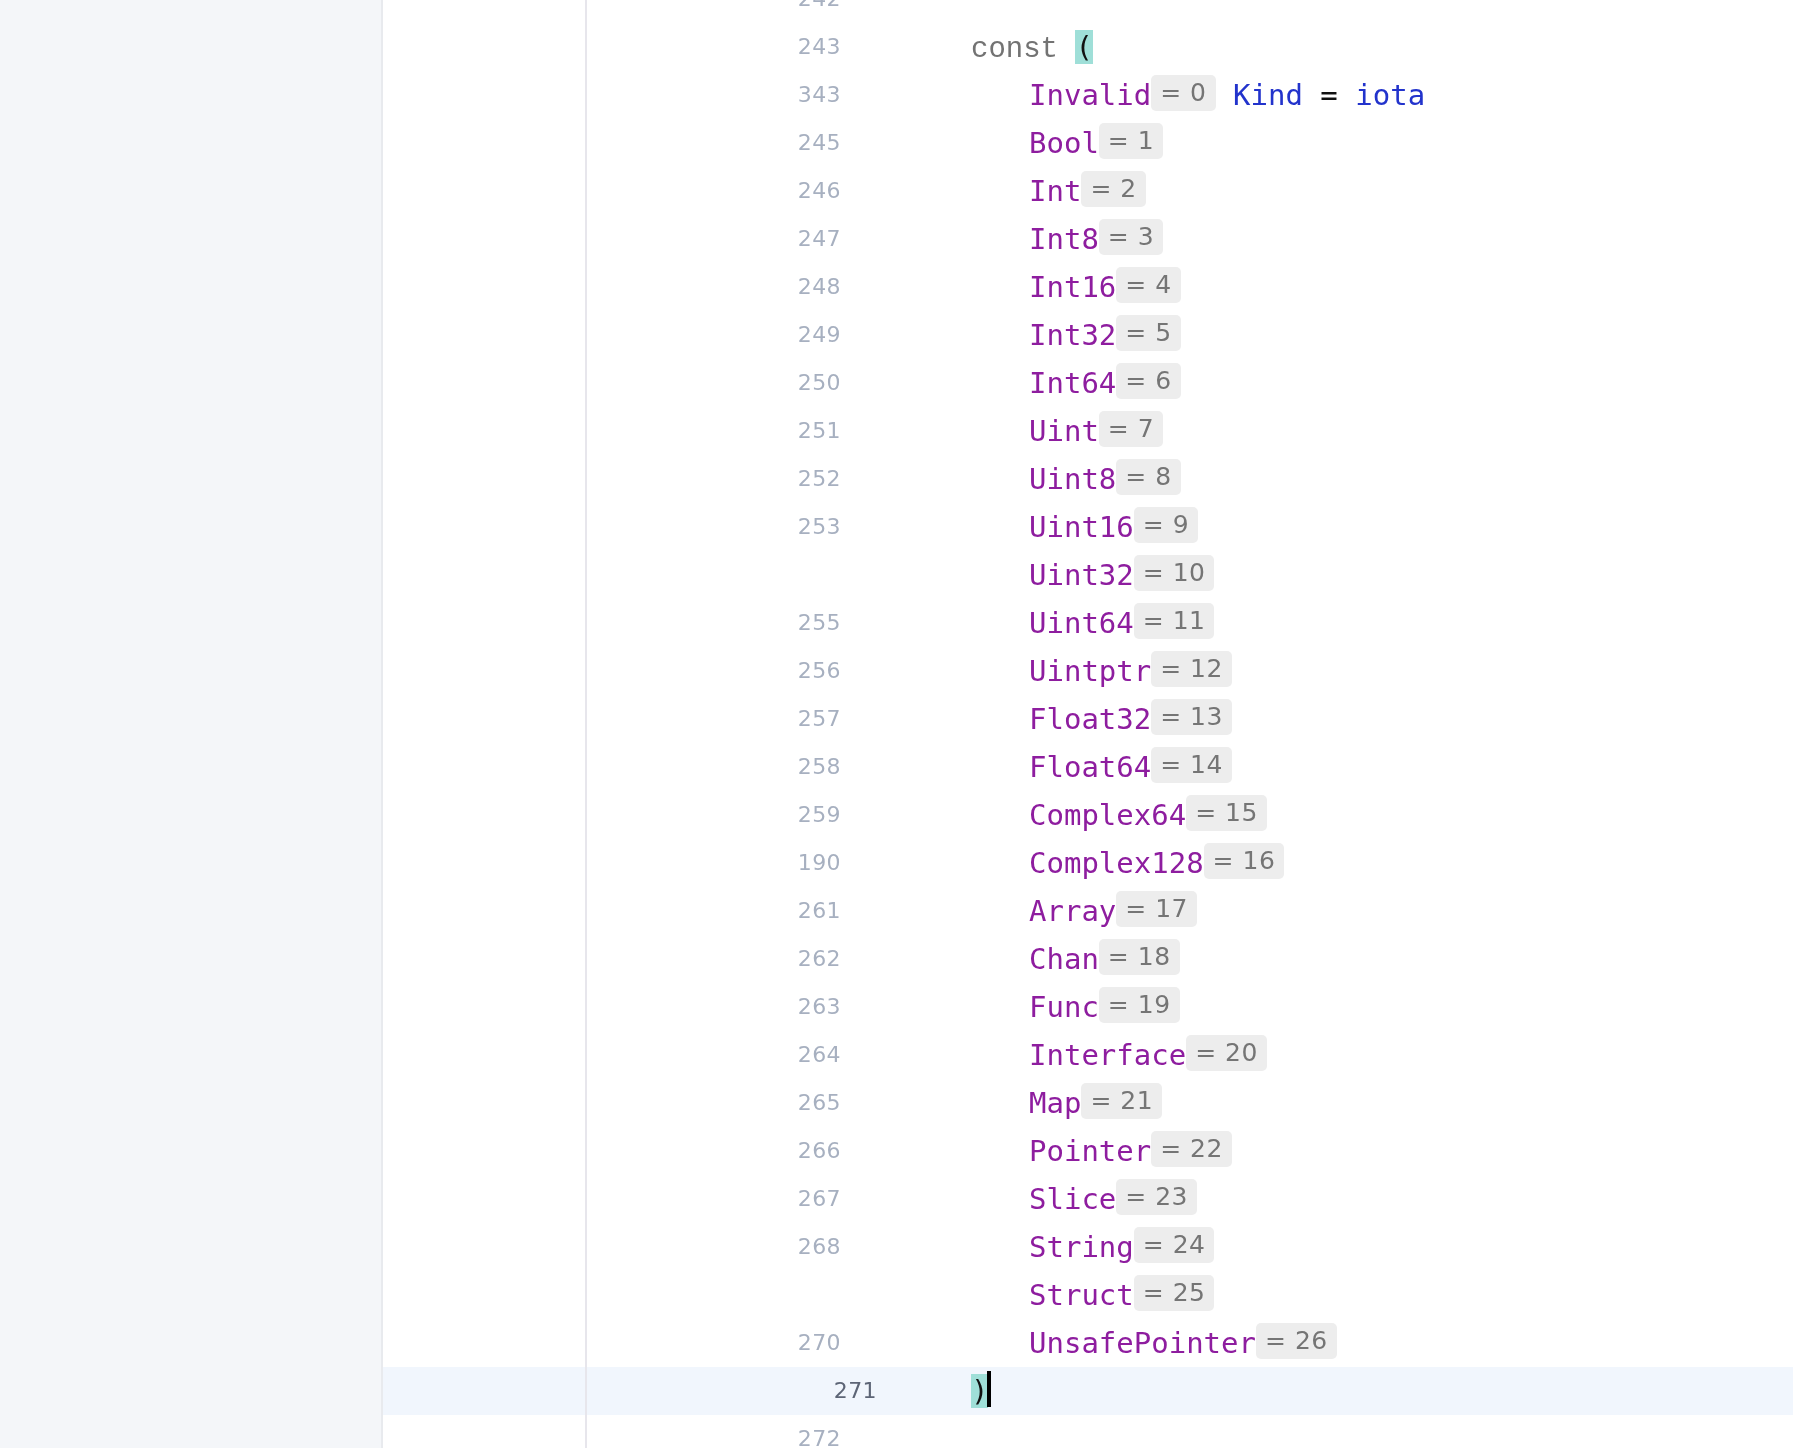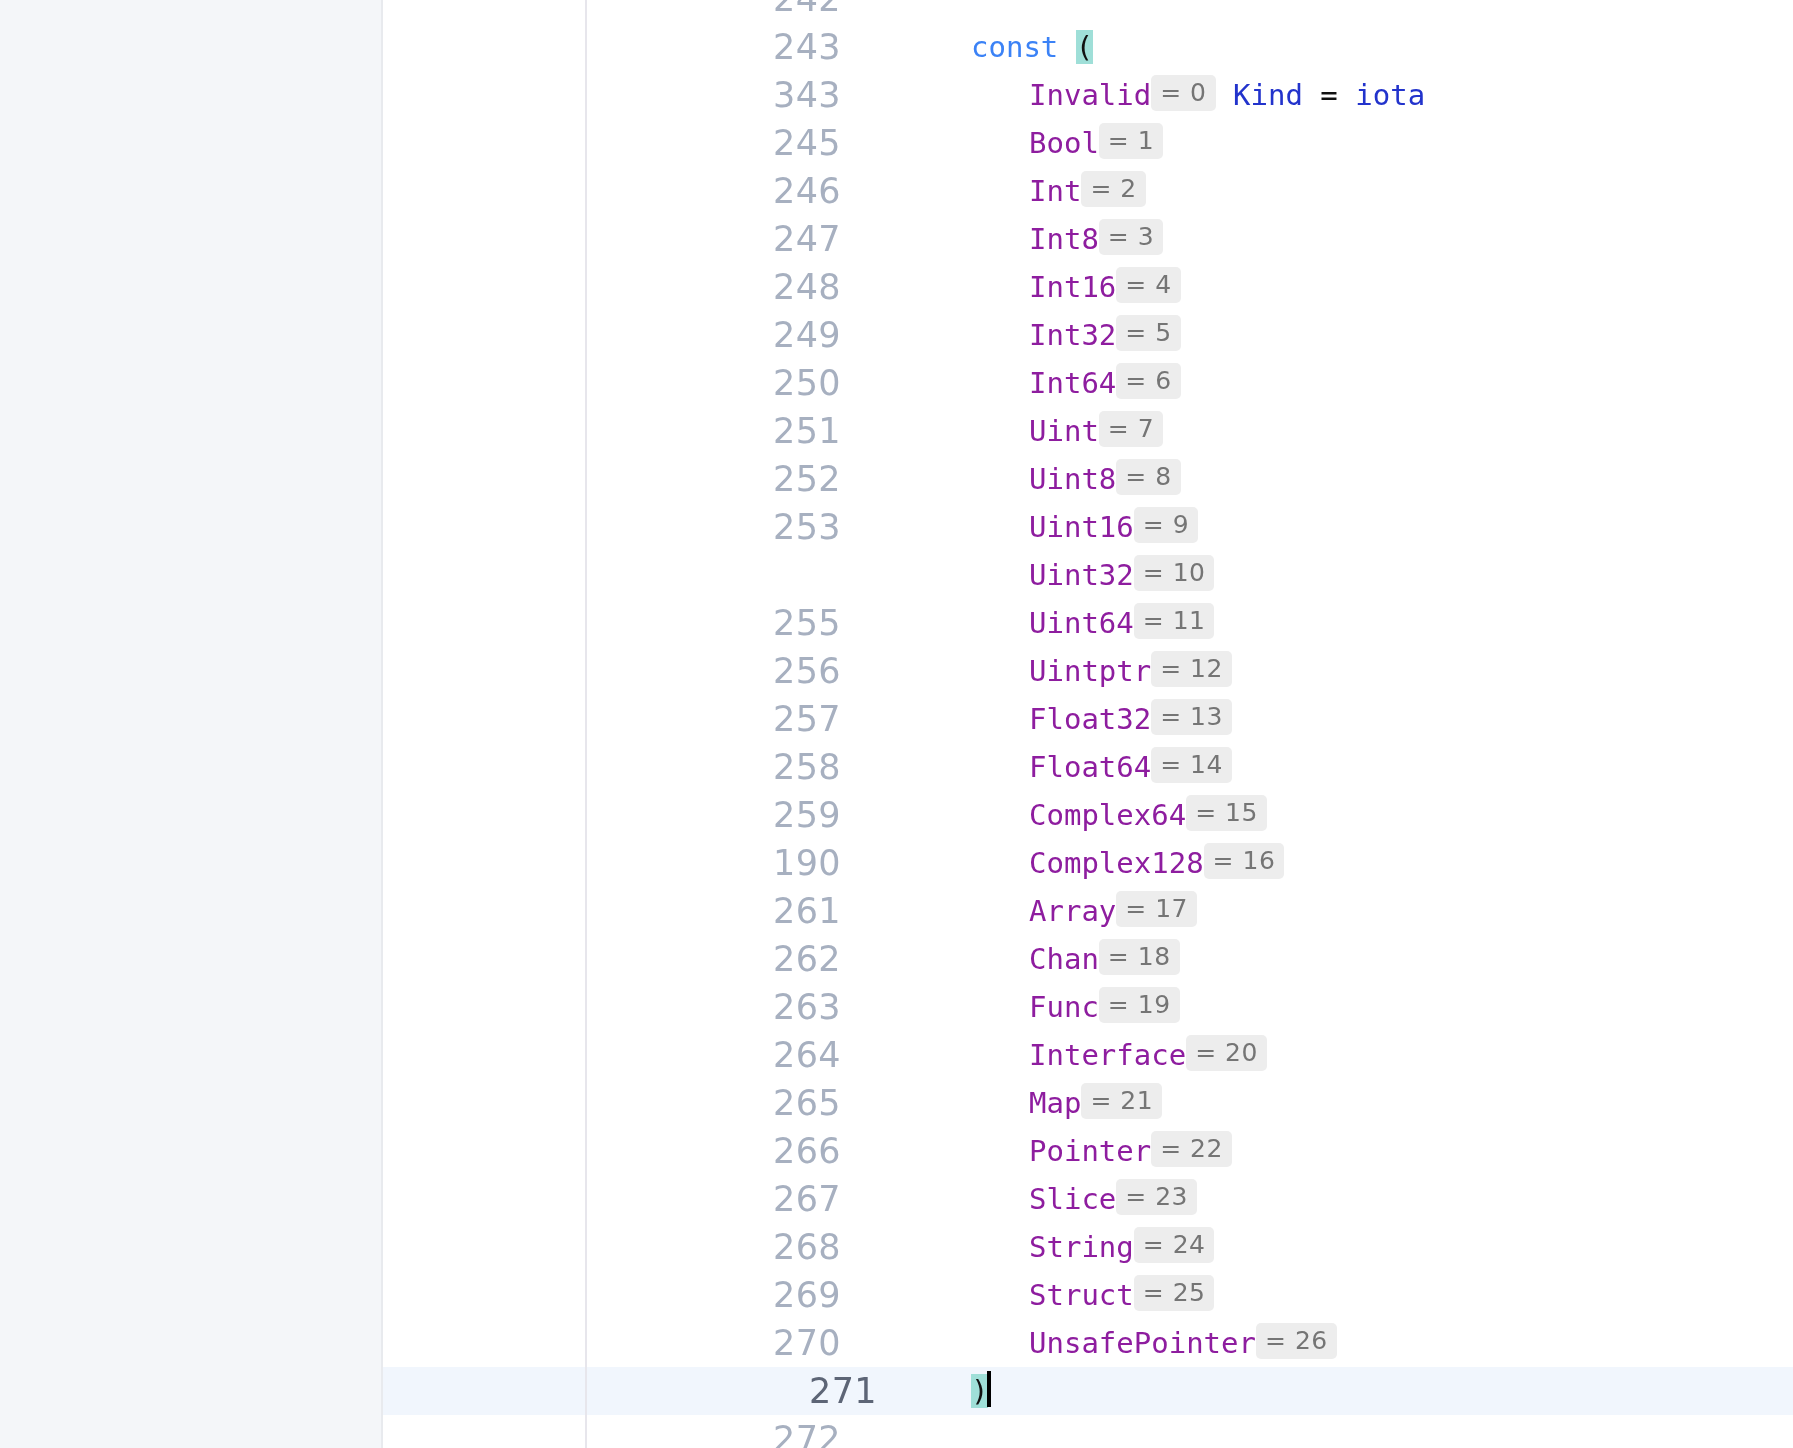--- a/index.html
+++ b/index.html
@@ -99,41 +99,41 @@
 
   .ln {
     position: absolute;
     left: 0;
     top: 0;
     width: 480px;
     text-align: right;
     padding-right: 22px;
     box-sizing: border-box;
     font-family: "DejaVu Sans", "Liberation Sans", sans-serif;
-    font-size: 35px;
+    font-size: 22px;
     color: #a7b0c0;
     letter-spacing: 0.4px;
   }
   .code-line.active .ln {
     color: #5d6576;
     margin-left: 36px;
   }
 
   .src {
     position: absolute;
     left: 588px;
     top: 0;
     font-family: "DejaVu Sans Mono", "Liberation Mono", monospace;
     font-size: 29px;
     color: #222222;
     letter-spacing: 0px;
   }
 
   
-  .kw       { color: #3b82f6; }
+  .kw       { color: #737373; font-family: Liberation Mono, monospace; }
   .ident    { color: #8e1d9f; }
   .type     { color: #2233cc; }
   .plain    { color: #111111; }
   .brkt-hl  { background: #9fdfd8; color: #111111; }
 
   
   .hint {
     display: inline-block;
     background: #ededed;
     color: #757575;
@@ -275,21 +275,20 @@
         </div>
         <div class="code-line">
           <div class="ln">267</div>
           <div class="src"><span class="indent"></span><span class="ident">Slice</span><span class="hint">= 23</span></div>
         </div>
         <div class="code-line">
           <div class="ln">268</div>
           <div class="src"><span class="indent"></span><span class="ident">String</span><span class="hint">= 24</span></div>
         </div>
         <div class="code-line">
-          <div class="ln">269</div>
           <div class="src"><span class="indent"></span><span class="ident">Struct</span><span class="hint">= 25</span></div>
         </div>
         <div class="code-line">
           <div class="ln">270</div>
           <div class="src"><span class="indent"></span><span class="ident">UnsafePointer</span><span class="hint">= 26</span></div>
         </div>
         <div class="code-line active">
           <div class="ln">271</div>
           <div class="src"><span class="brkt-hl">)</span><span class="caret"></span></div>
         </div>

